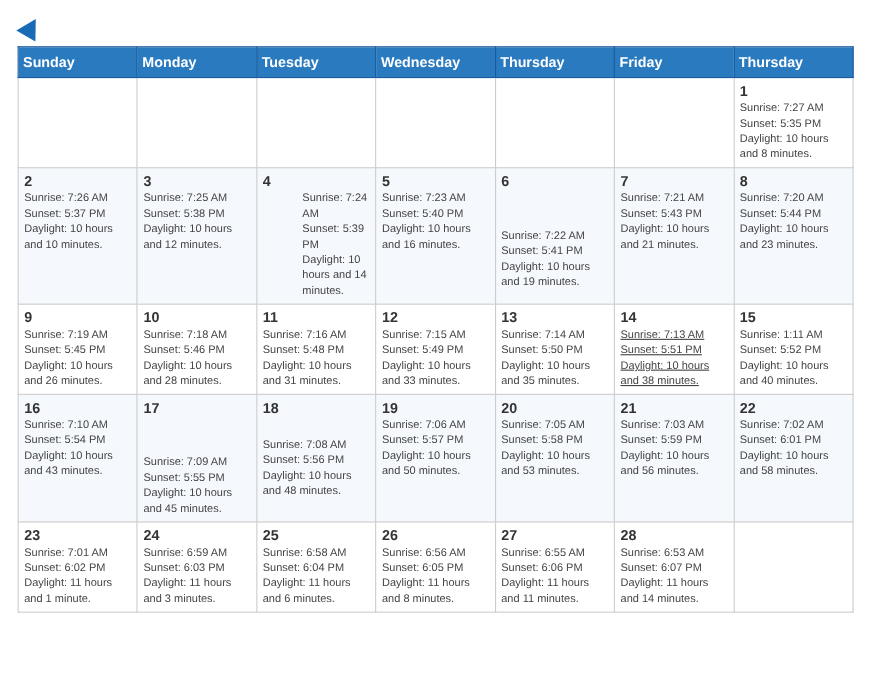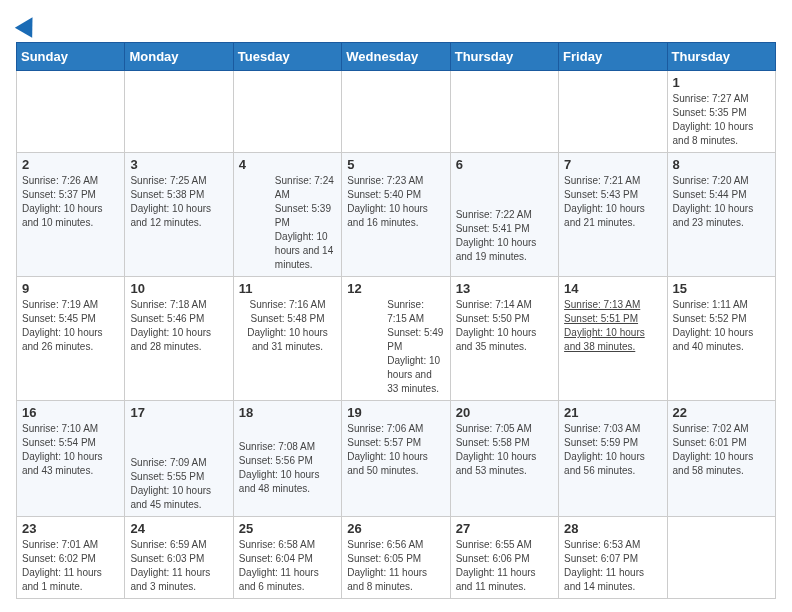--- a/index.html
+++ b/index.html
@@ -169,27 +169,27 @@
 Daylight: 10 hours and 26 minutes.</div>
         </td>
         <td>
           <span class="day-number">10</span>
           <div class="day-info" style="white-space: pre-line;">Sunrise: 7:18 AM
 Sunset: 5:46 PM
 Daylight: 10 hours and 28 minutes.</div>
         </td>
         <td>
           <span class="day-number">11</span>
-          <div class="day-info" style="white-space: pre-line; text-align: center;">Sunrise: 7:16 AM
+          <div class="day-info" style="white-space: pre-line;">Sunrise: 7:16 AM
 Sunset: 5:48 PM
 Daylight: 10 hours and 31 minutes.</div>
         </td>
         <td>
           <span class="day-number">12</span>
-          <div class="day-info" style="white-space: pre-line; margin-left: 40px;">Sunrise: 7:15 AM
+          <div class="day-info" style="white-space: pre-line;">Sunrise: 7:15 AM
 Sunset: 5:49 PM
 Daylight: 10 hours and 33 minutes.</div>
         </td>
         <td>
           <span class="day-number">13</span>
           <div class="day-info" style="white-space: pre-line;">Sunrise: 7:14 AM
 Sunset: 5:50 PM
 Daylight: 10 hours and 35 minutes.</div>
         </td>
         <td>

